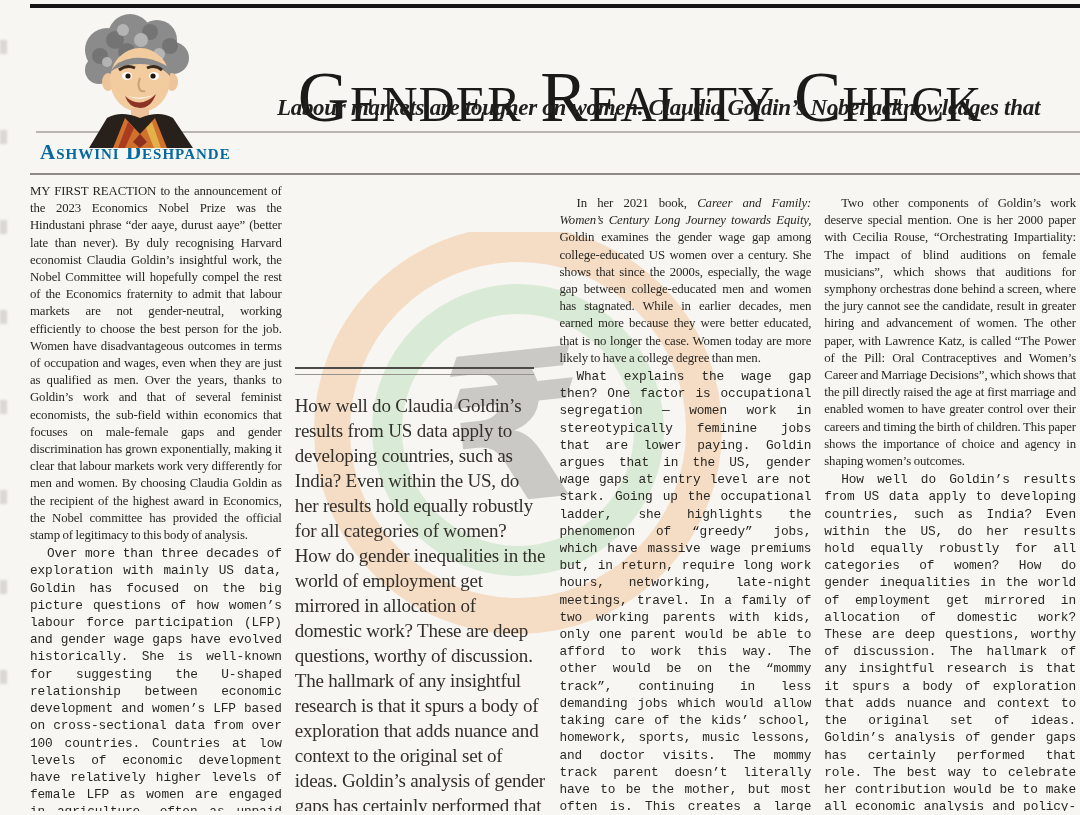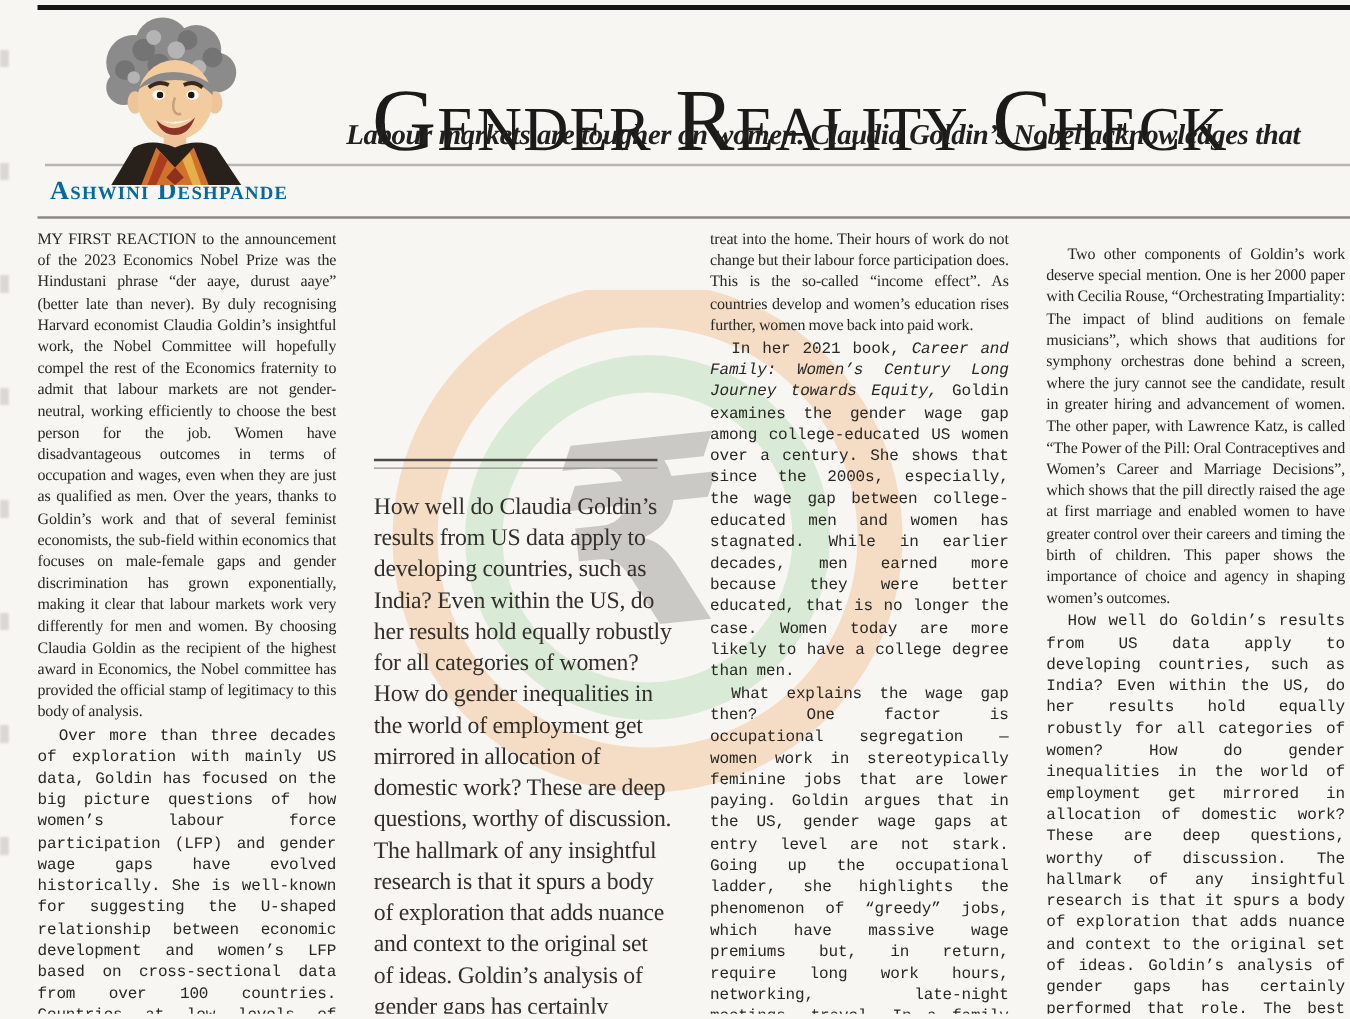--- a/index.html
+++ b/index.html
@@ -28,21 +28,21 @@
     position:absolute;left:240px;top:95px;width:800px;text-align:right;
     font-style:italic;font-weight:bold;font-size:23px;color:#22201e;letter-spacing:-0.3px;
   }
   .byline{
     position:absolute;left:40px;top:140px;
     font-variant:small-caps;font-size:21px;letter-spacing:1px;color:#0369a1;font-weight:600;
   }
 
   .columns{
     position:absolute;left:30px;top:183px;width:1046px;height:628px;
-    display:flex;gap:30px;z-index:2;
+    display:flex;gap:13px;z-index:2;
   }
   .col{width:252px;height:628px;overflow:hidden;}
   .body-p{
     margin:0;font-size:12.8px;line-height:17.2px;text-align:justify;
     letter-spacing:-0.12px;word-spacing:-0.5px;color:#292723;
     hyphens:auto;-webkit-hyphens:auto;
   }
   .body-p.indent{text-indent:17px;margin-top:12px;}
   .body-p + .body-p{margin-top:1px;font-family:Liberation Mono, monospace;}
 
@@ -142,21 +142,20 @@
   </div>
 
   <div class="col">
     <div class="quote-block">
       <div class="quote-rule"></div>
       <p class="pullquote">How well do Claudia Goldin’s results from US data apply to developing countries, such as India? Even within the US, do her results hold equally robustly for all categories of women? How do gender inequalities in the world of employment get mirrored in allocation of domestic work? These are deep questions, worthy of discussion. The hallmark of any insightful research is that it spurs a body of exploration that adds nuance and context to the original set of ideas. Goldin’s analysis of gender gaps has certainly performed that role.</p>
     </div>
   </div>
 
   <div class="col">
-    <p class="body-p">treat into the home. Their hours of work do not change but their labour force participation does. This is the so-called “income effect”. As countries develop and women’s education rises further, women move back into paid work.</p>
     <p class="body-p indent"><span>In her 2021 book, </span><span class="em-italic">Career and Family: Women’s Century Long Journey towards Equity,</span><span> Goldin examines the gender wage gap among college-educated US women over a century. She shows that since the 2000s, especially, the wage gap between college-educated men and women has stagnated. While in earlier decades, men earned more because they were better educated, that is no longer the case. Women today are more likely to have a college degree than men.</span></p>
     <p class="body-p indent">What explains the wage gap then? One factor is occupational segregation — women work in stereotypically feminine jobs that are lower paying. Goldin argues that in the US, gender wage gaps at entry level are not stark. Going up the occupational ladder, she highlights the phenomenon of “greedy” jobs, which have massive wage premiums but, in return, require long work hours, networking, late-night meetings, travel. In a family of two working parents with kids, only one parent would be able to afford to work this way. The other would be on the “mommy track”, continuing in less demanding jobs which would allow taking care of the kids’ school, homework, sports, music lessons, and doctor visits. The mommy track parent doesn’t literally have to be the mother, but most often is. This creates a large pay gap between men and women, because the man is in the greedy job and the woman is on mommy track (in most cases).</p>
   </div>
 
   <div class="col">
     <p class="body-p indent">Two other components of Goldin’s work deserve special mention. One is her 2000 paper with Cecilia Rouse, “Orchestrating Impartiality: The impact of blind auditions on female musicians”, which shows that auditions for symphony orchestras done behind a screen, where the jury cannot see the candidate, result in greater hiring and advancement of women. The other paper, with Lawrence Katz, is called “The Power of the Pill: Oral Contraceptives and Women’s Career and Marriage Decisions”, which shows that the pill directly raised the age at first marriage and enabled women to have greater control over their careers and timing the birth of children. This paper shows the importance of choice and agency in shaping women’s outcomes.</p>
     <p class="body-p indent">How well do Goldin’s results from US data apply to developing countries, such as India? Even within the US, do her results hold equally robustly for all categories of women? How do gender inequalities in the world of employment get mirrored in allocation of domestic work? These are deep questions, worthy of discussion. The hallmark of any insightful research is that it spurs a body of exploration that adds nuance and context to the original set of ideas. Goldin’s analysis of gender gaps has certainly performed that role. The best way to celebrate her contribution would be to make all economic analysis and policy-making gender sensitive, incorporating nuance that recognises heterogeneity and intersectionality.</p>
     <p class="credit">The writer is Professor and Head, Department of Economics and Academic Director, Centre for Economic Data and Analysis (CEDA), Ashoka University</p>
   </div>
 </div>

